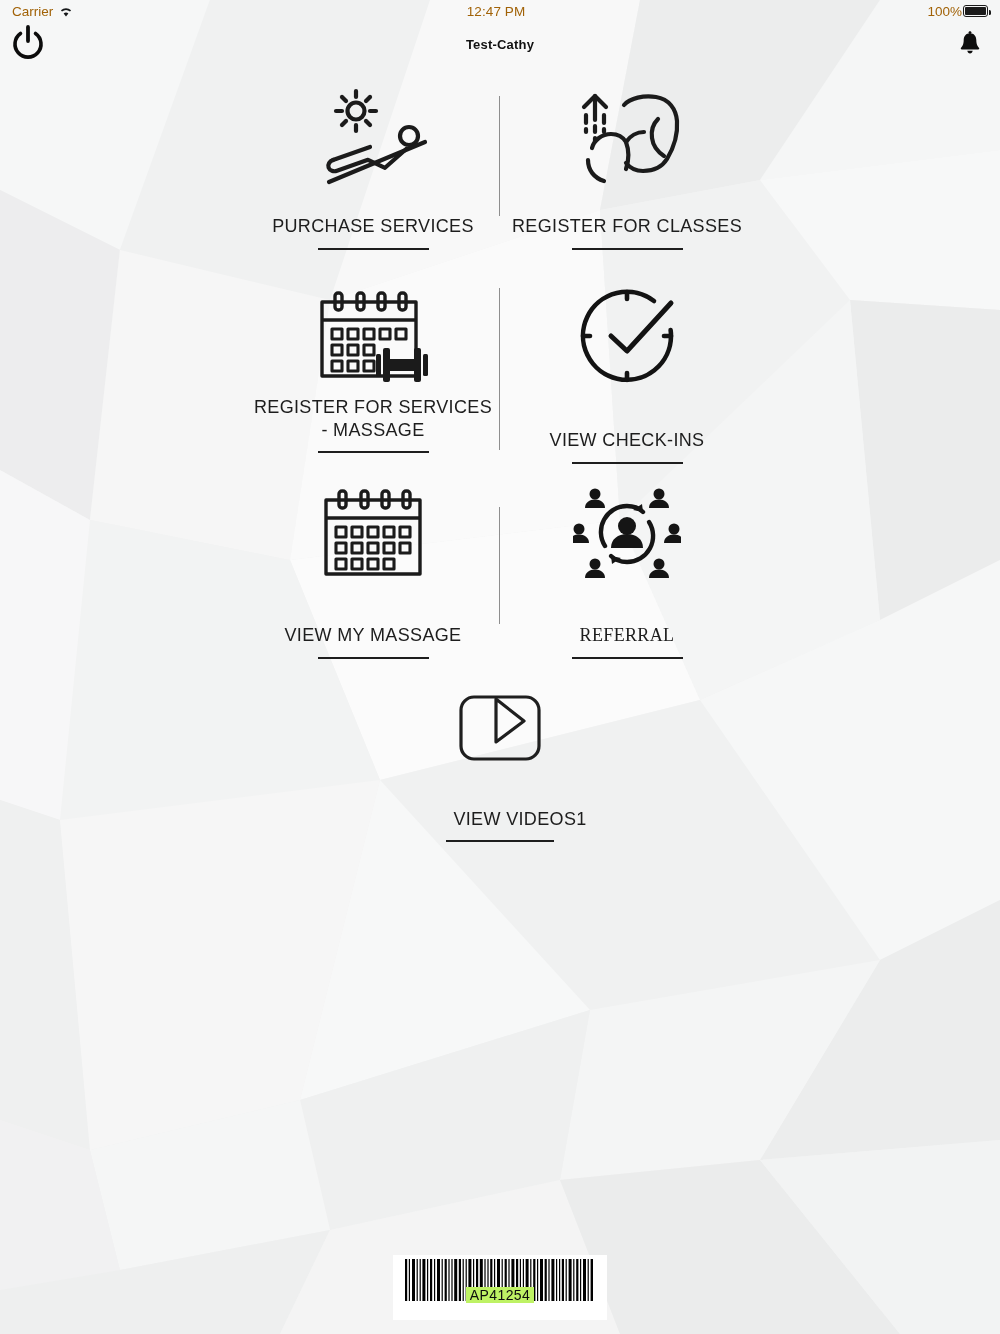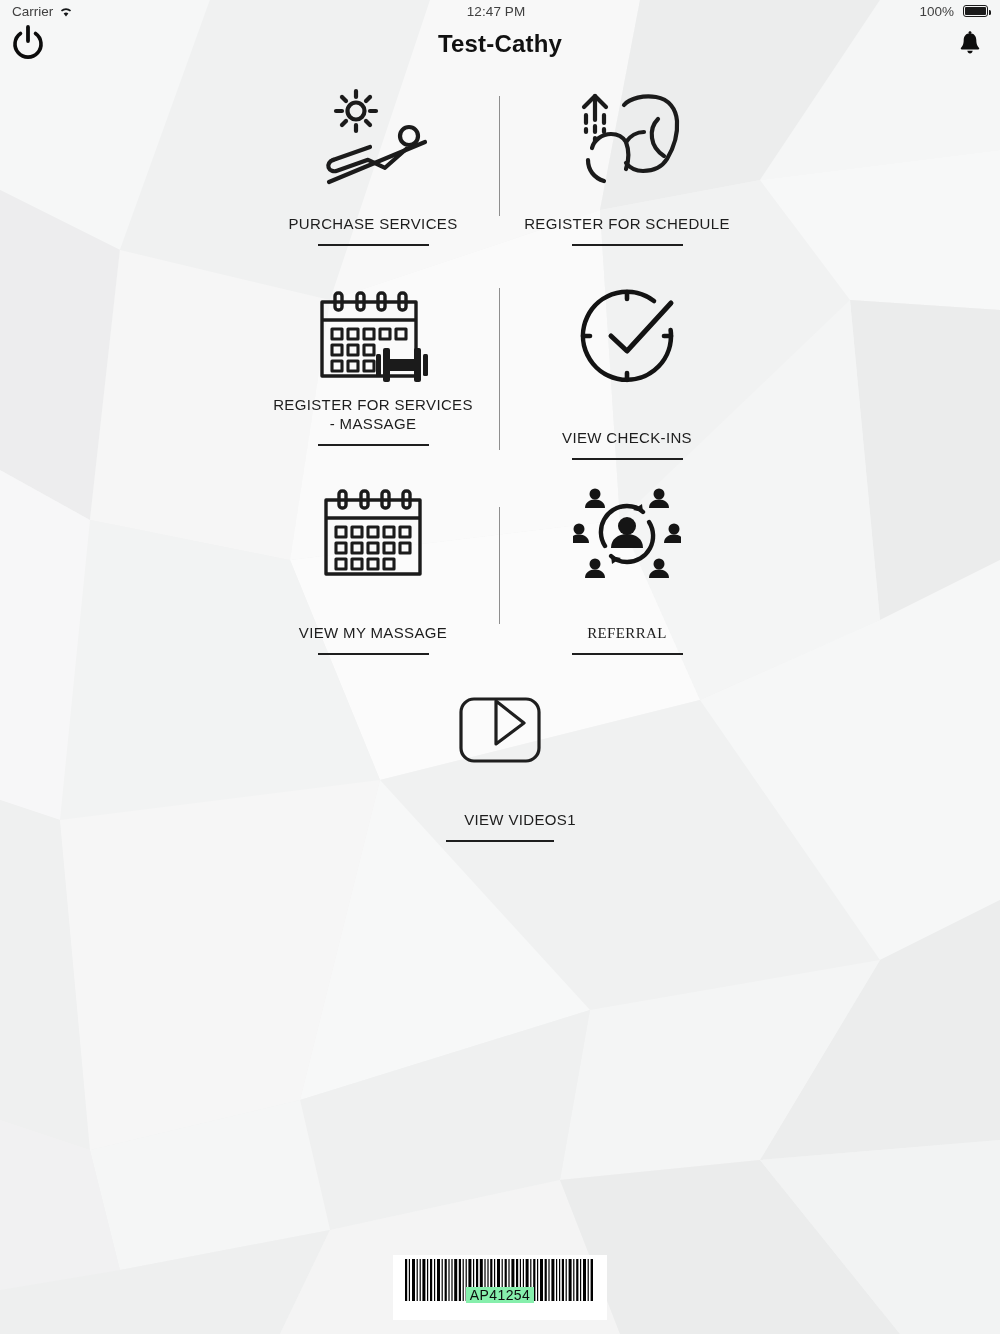--- a/index.html
+++ b/index.html
@@ -21,32 +21,32 @@
     z-index: 0;
   }
   
   .statusbar {
     position: absolute; top: 0; left: 0;
     width: 1000px; height: 22px;
     z-index: 5;
     display: flex; align-items: center;
     padding: 0 12px;
     font-size: 13.5px;
-    color: #404040;
+    color: #a16207;
   }
   .sb-left { display: flex; align-items: center; gap: 6px; }
   .sb-center {
     position: absolute; left: 0; right: 8px;
     text-align: center;
     font-size: 13.5px;
     letter-spacing: .1px;
   }
   .sb-right {
     margin-left: auto;
-    display: flex; align-items: center; gap: 9px;
+    display: flex; align-items: center; gap: 1px;
     font-size: 13.5px;
   }
   .batt {
     position: relative;
     width: 25px; height: 12px;
     border: 1px solid #1b1b1b;
     border-radius: 3px;
     padding: 1px;
   }
   .batt::after {
@@ -61,21 +61,21 @@
   
   .navbar {
     position: absolute; top: 22px; left: 0;
     width: 1000px; height: 44px;
     z-index: 5;
     display: flex; align-items: center;
   }
   .nav-title {
     position: absolute; left: 0; right: 0;
     text-align: center;
-    font-size: 24px;
+    font-size: 13px;
     font-weight: bold;
     color: #111;
     letter-spacing: .2px;
   }
   .nav-btn {
     position: absolute;
     display: flex; align-items: center; justify-content: center;
     cursor: pointer;
   }
   .nav-left  { left: 6px;  width: 44px; height: 44px; }
@@ -101,21 +101,21 @@
     flex-direction: column;
     align-items: center;
     cursor: pointer;
   }
   .icon-wrap {
     height: 120px;
     display: flex; align-items: center; justify-content: center;
   }
   .tile-label {
     text-align: center;
-    font-size: 15px;
+    font-size: 18px;
     color: #1d1d1d;
     letter-spacing: .35px;
     line-height: 1.25;
     white-space: pre-line;
   }
   .tile-rule {
     margin-top: 10px;
     width: 111px;
     height: 2px;
     background: #1e1e1e;
@@ -160,21 +160,21 @@
     justify-content: flex-start;
     padding-top: 4px;
   }
   .barcode-bars { width: 190px; height: 42px; }
   .barcode-text {
     font-family: "Liberation Sans", sans-serif;
     font-size: 14px;
     color: #0d0d0d;
     letter-spacing: .4px;
     margin-top: -14px;
-    background: #86efac;
+    background: #bef264;
     padding: 0 4px;
   }
   svg { display: block; }
 </style>
 </head>
 <body>
 
 <div id="app">
 
   <svg id="bg" viewBox="0 0 1000 1334" preserveAspectRatio="none">
@@ -289,21 +289,21 @@
               <line x1="32" y1="30" x2="32" y2="38"></line>
               <line x1="32" y1="44" x2="32" y2="47"></line>
               <path d="M52 20c6-7 20-10 32-8 13 2 20 12 21 24 1 14-4 28-10 38-5 8-14 12-24 12-7 0-13-3-17-8"></path>
               <path d="M20 63c2-8 10-14 19-14 7 0 12 3 15 8 4-6 11-10 18-10"></path>
               <path d="M16 75c0 10 6 18 16 21"></path>
               <path d="M54 57c3 8 3 18 0 27"></path>
               <path d="M86 34c-5 5-7 12-6 19 1 8 6 14 12 18"></path>
             </g>
           </svg>
         </div>
-        <div class="tile-label">REGISTER FOR SCHEDULE</div>
+        <div class="tile-label">REGISTER FOR CLASSES</div>
         <div class="tile-rule"></div>
       </div>
     </div>
 
     <div class="row r2">
       <div class="divider div-r2"></div>
 
       <div class="cell cell-left">
         <div class="icon-wrap">
           <svg width="118" height="100" viewBox="0 0 118 100">

